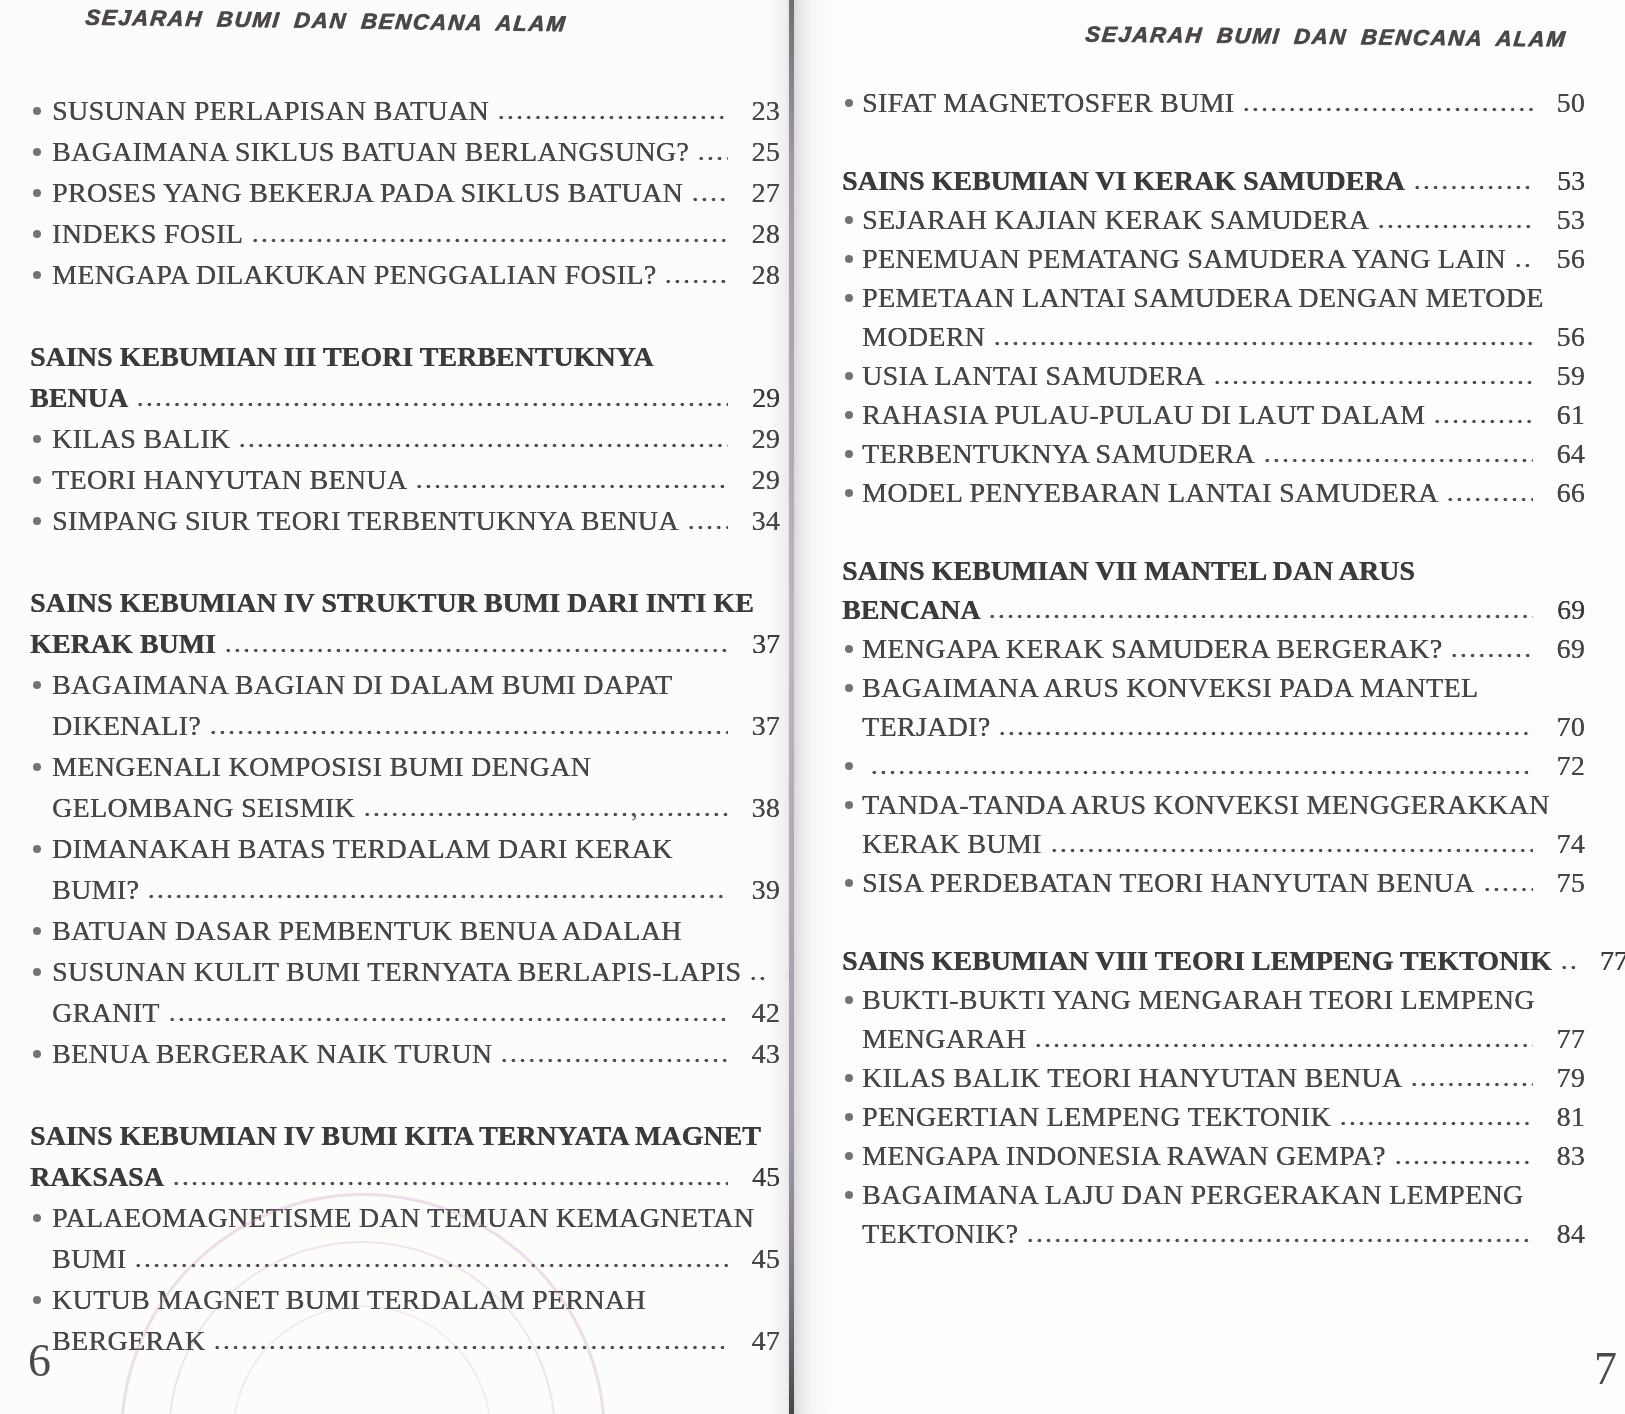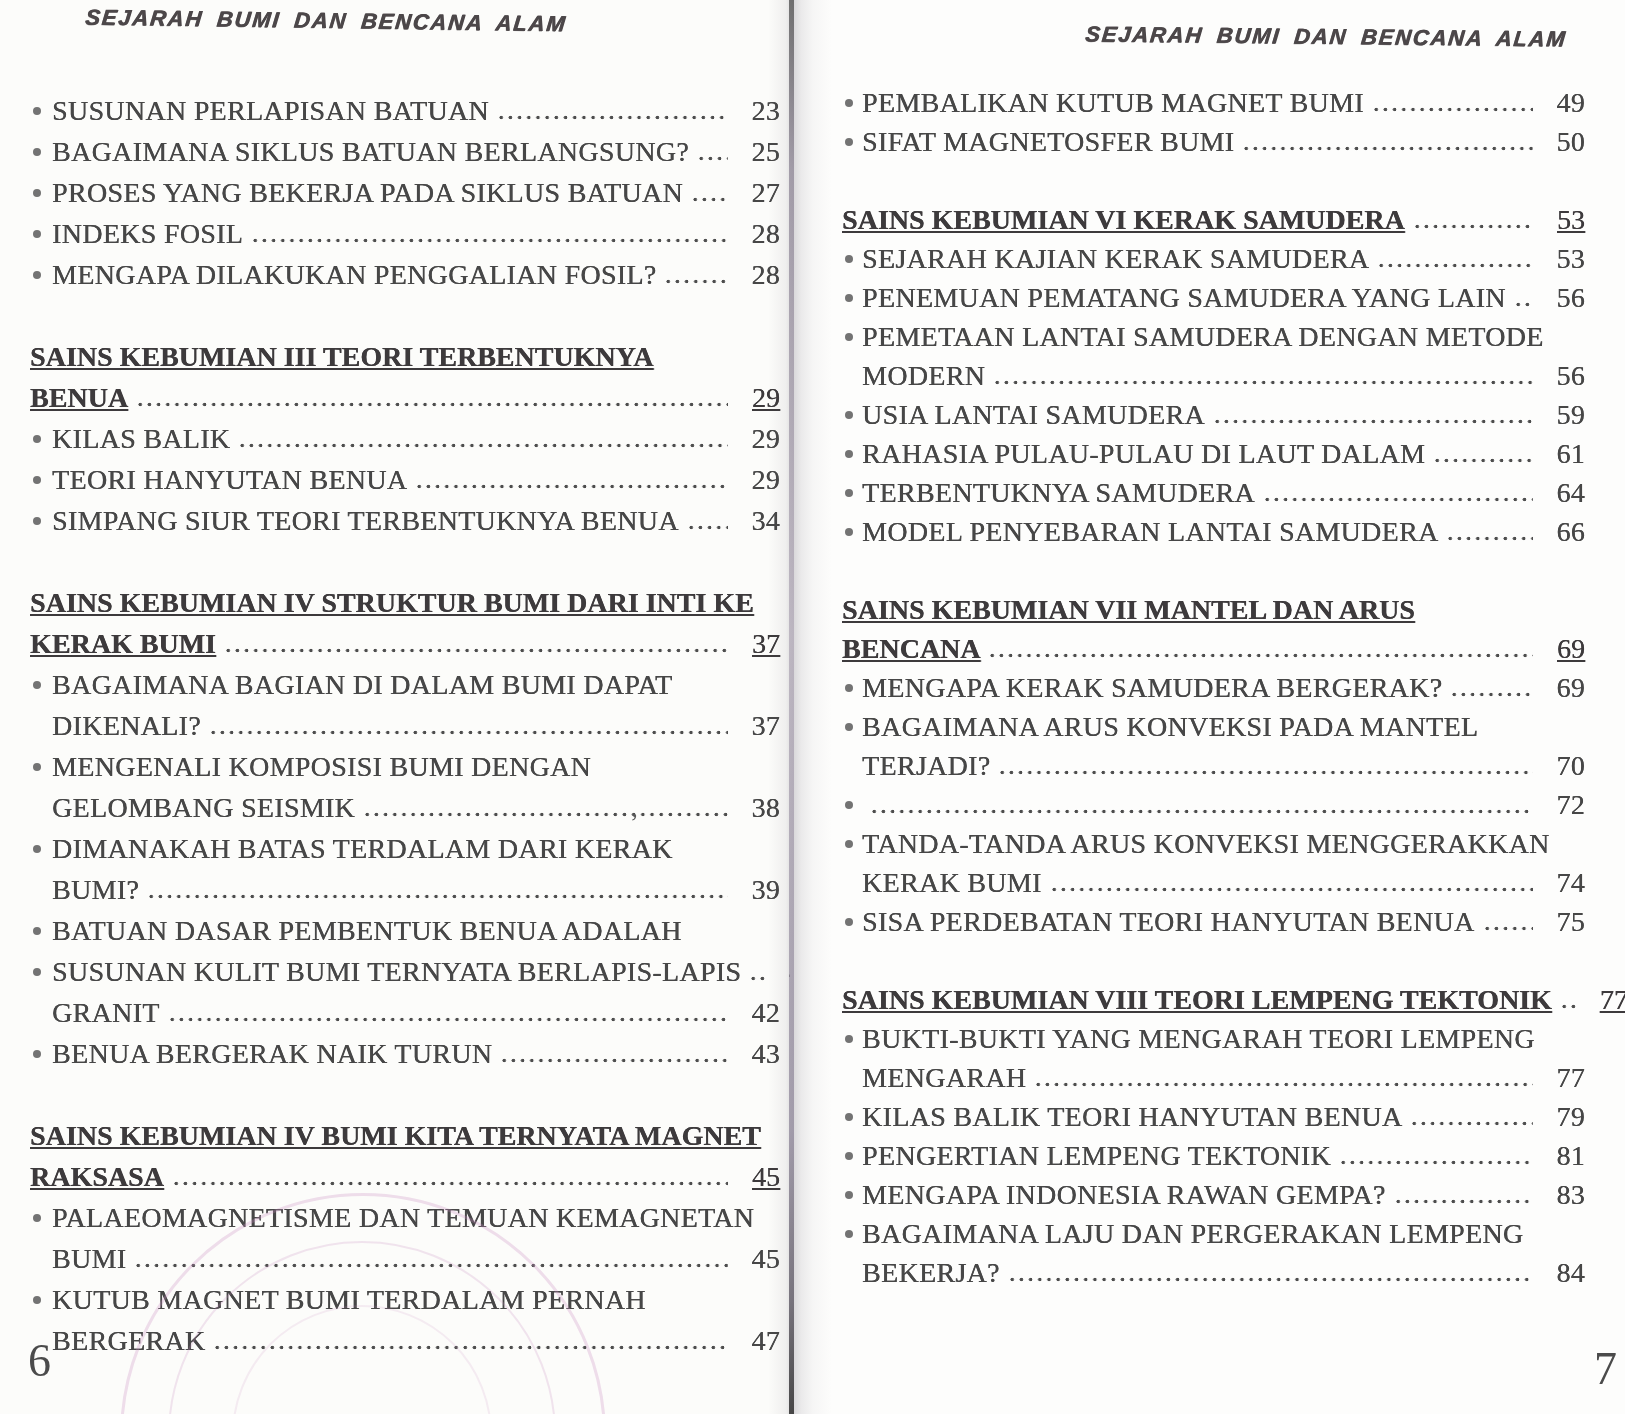--- a/index.html
+++ b/index.html
@@ -31,21 +31,21 @@
   .page-right .toc{left:52px;right:40px;top:83px;}
 
   .row{
     display:flex;align-items:baseline;
     height:var(--rh);line-height:var(--rh);
     font-size:28px;color:#474747;letter-spacing:0.3px;
     white-space:nowrap;
   }
   .row-gap{height:var(--rh);}
   .row-section,.row-section-cont{
-    font-weight:700;font-size:28px;color:#3d3a3c;letter-spacing:0;text-decoration:underline;
+    font-weight:700;font-size:28px;color:#3d3a3c;letter-spacing:0;
   }
   .row-cont{padding-left:22px;}
   .page-right .row-cont{padding-left:20px;}
 
   .bullet{flex:none;width:22px;align-self:center;}
   .page-right .bullet{width:20px;}
   .bullet::before{
     content:"";display:block;width:8px;height:8px;margin-left:3px;
     border-radius:50%;background:#5b5b5b;opacity:0.85;
   }
@@ -242,26 +242,20 @@
     <div class="stamp stamp-mid"></div>
     <div class="stamp stamp-inner"></div>
     <div class="folio">6</div>
   </div>
 
   <div class="page page-right">
     <div class="running-header">SEJARAH BUMI DAN BENCANA ALAM</div>
     <div class="toc">
         <div class="row row-entry">
           <span class="bullet"></span>
-          <span class="entry-text">PEMBALIKAN KUTUB MAGNET BUMI</span>
-          <span class="leader"></span>
-          <span class="pagenum">49</span>
-        </div>
-        <div class="row row-entry">
-          <span class="bullet"></span>
           <span class="entry-text">SIFAT MAGNETOSFER BUMI</span>
           <span class="leader"></span>
           <span class="pagenum">50</span>
         </div>
         <div class="row row-gap"></div>
         <div class="row row-section">
           <span class="entry-text">SAINS KEBUMIAN VI KERAK SAMUDERA</span>
           <span class="leader"></span>
           <span class="pagenum">53</span>
         </div>
@@ -385,21 +379,21 @@
           <span class="bullet"></span>
           <span class="entry-text">MENGAPA INDONESIA RAWAN GEMPA?</span>
           <span class="leader"></span>
           <span class="pagenum">83</span>
         </div>
         <div class="row row-entry">
           <span class="bullet"></span>
           <span class="entry-text">BAGAIMANA LAJU DAN PERGERAKAN LEMPENG</span>
         </div>
         <div class="row row-cont">
-          <span class="entry-text">BEKERJA?</span>
+          <span class="entry-text">TEKTONIK?</span>
           <span class="leader"></span>
           <span class="pagenum">84</span>
         </div>
       </div>
     <div class="folio">7</div>
   </div>
 
   <div class="fold"></div>
   <div class="fold-line"></div>
 

